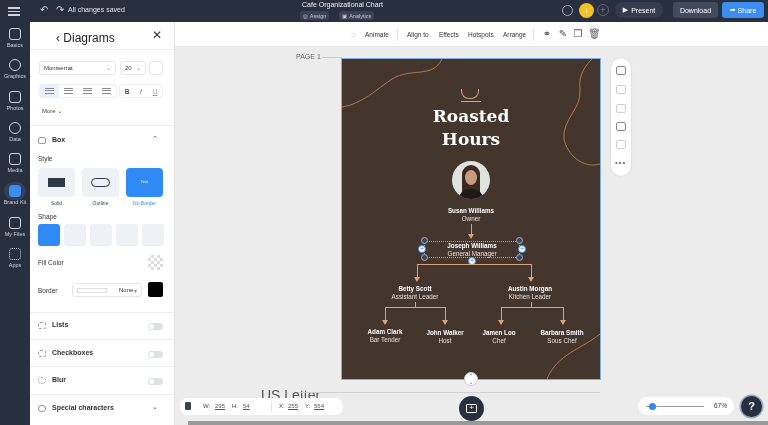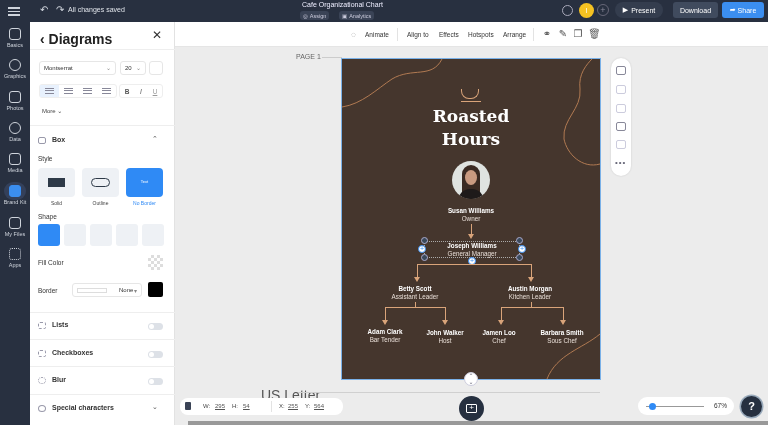--- a/index.html
+++ b/index.html
@@ -18,21 +18,21 @@
 .present{position:absolute;left:615px;top:2px;width:48px;height:16px;background:#343d4e;border-radius:8px;color:#fff;font-size:7px;display:flex;align-items:center;justify-content:center;gap:3px}
 .download{position:absolute;left:673px;top:2px;width:45px;height:16px;background:#404b5e;border-radius:3px;color:#fff;font-size:7px;display:flex;align-items:center;justify-content:center}
 .share{position:absolute;left:722px;top:2px;width:42px;height:16px;background:#3b8ef0;border-radius:3px;color:#fff;font-size:7px;display:flex;align-items:center;justify-content:center;gap:2px}
 .rail{position:absolute;left:0;top:22px;width:30px;height:403px;background:#283040}
 .rail-item{position:absolute;left:0;width:30px;text-align:center;color:#cfd4dc;font-size:5.5px}
 .rail-item .ic{width:12px;height:12px;margin:0 auto 2px;border:1.3px solid #cfd4dc;border-radius:3px}
 .rail-item.active .ic{background:#3b8ef0;border-color:#3b8ef0}
 .rail-item.active .bg{position:absolute;left:4px;top:-3px;width:22px;height:18px;border-radius:9px;background:#34405a;z-index:0}
 .panel{position:absolute;left:30px;top:22px;width:145px;height:403px;background:#fff;border-right:1px solid #e2e2e2}
 .panel-head{position:absolute;left:0;top:0;width:145px;height:28px;border-bottom:1px solid #eee}
-.panel-title{position:absolute;left:10px;top:9px;font-size:14px;font-weight:bold;color:#222}
+.panel-title{position:absolute;left:26px;top:9px;font-size:12px;font-weight:normal;color:#222}
 .close-x{position:absolute;left:122px;top:6px;font-size:12px;color:#333}
 .sel{position:absolute;height:14px;border:1px solid #e6e6e6;border-radius:3px;font-size:6px;color:#333;display:flex;align-items:center;padding-left:4px}
 .sel .chev{position:absolute;right:4px;top:2px;font-size:6px;color:#888}
 .btn-grp{position:absolute;display:flex;border:1px solid #eee;border-radius:3px;height:14px}
 .btn-grp span{width:19px;height:12px;display:flex;align-items:center;justify-content:center;font-size:6.5px;color:#555}
 .btn-grp span.on{background:#e8f1fd}
 .lines{width:9px;height:6px;background:repeating-linear-gradient(#889 0 1px,transparent 1px 2.3px)}
 .sect{position:absolute;left:0;width:145px;border-top:1px solid #eee}
 .label-sm{position:absolute;font-size:6.5px;color:#333}
 .style-box{position:absolute;top:146px;width:37px;height:29px;border-radius:4px;background:#eef1f5}

